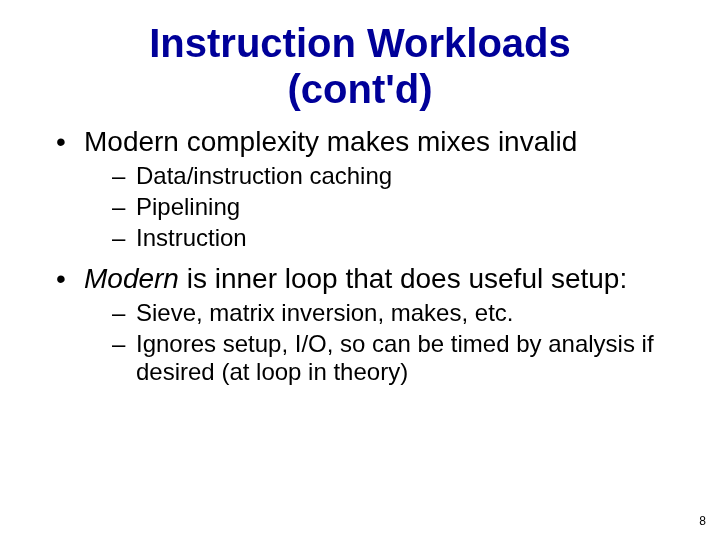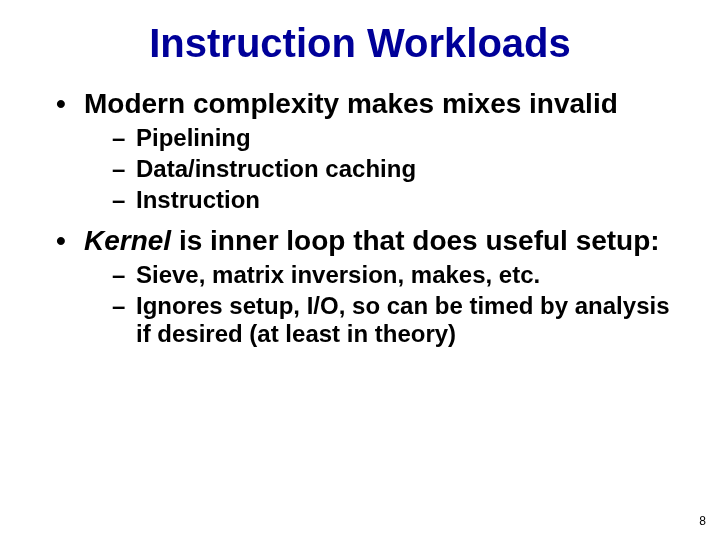--- a/index.html
+++ b/index.html
@@ -19,37 +19,36 @@
     box-sizing: border-box;
   }
   .title {
     font-family: "Comic Sans MS", "Comic Sans", cursive, sans-serif;
     color: #000099;
     font-weight: bold;
     font-size: 40px;
     text-align: center;
     line-height: 1.15;
     padding-top: 20px;
-    margin: 0 40px 22px 40px;
+    margin: 0 40px 14px 40px;
   }
   .body {
     margin: 0 50px 0 50px;
   }
   ul.level1 {
     list-style: none;
     padding: 0;
     margin: 0;
     font-size: 28px;
     line-height: 1.15;
   }
   ul.level1 > li {
     position: relative;
     padding-left: 34px;
     margin-top: 10px;
-    font-weight: bold;
   }
   ul.level1 > li::before {
     content: "•";
     position: absolute;
     left: 6px;
     top: 0;
     font-size: 28px;
     line-height: 1.15;
   }
   ul.level2 {
@@ -78,39 +77,40 @@
     font-size: 12px;
   }
 </style>
 </head>
 <body>
 
 <div class="slide">
 
   <h1 class="title">
     <span>Instruction Workloads</span><br>
+    <span>(cont'd)</span>
   </h1>
 
   <div class="body">
     <ul class="level1">
 
       <li>
         <span>Modern complexity makes mixes invalid</span>
         <ul class="level2">
+          <li><span>Data/instruction caching</span></li>
           <li><span>Pipelining</span></li>
-          <li><span>Data/instruction caching</span></li>
           <li><span>Instruction</span></li>
         </ul>
       </li>
 
       <li>
-        <span class="italic">Kernel</span><span> is inner loop that does useful setup:</span>
+        <span class="italic">Modern</span><span> is inner loop that does useful setup:</span>
         <ul class="level2">
           <li><span>Sieve, matrix inversion, makes, etc.</span></li>
-          <li><span>Ignores setup, I/O, so can be timed by analysis if desired (at least in theory)</span></li>
+          <li><span>Ignores setup, I/O, so can be timed by analysis if desired (at loop in theory)</span></li>
         </ul>
       </li>
 
     </ul>
   </div>
 
   <div class="pagenum">8</div>
 </div>
 
 </body></html>

